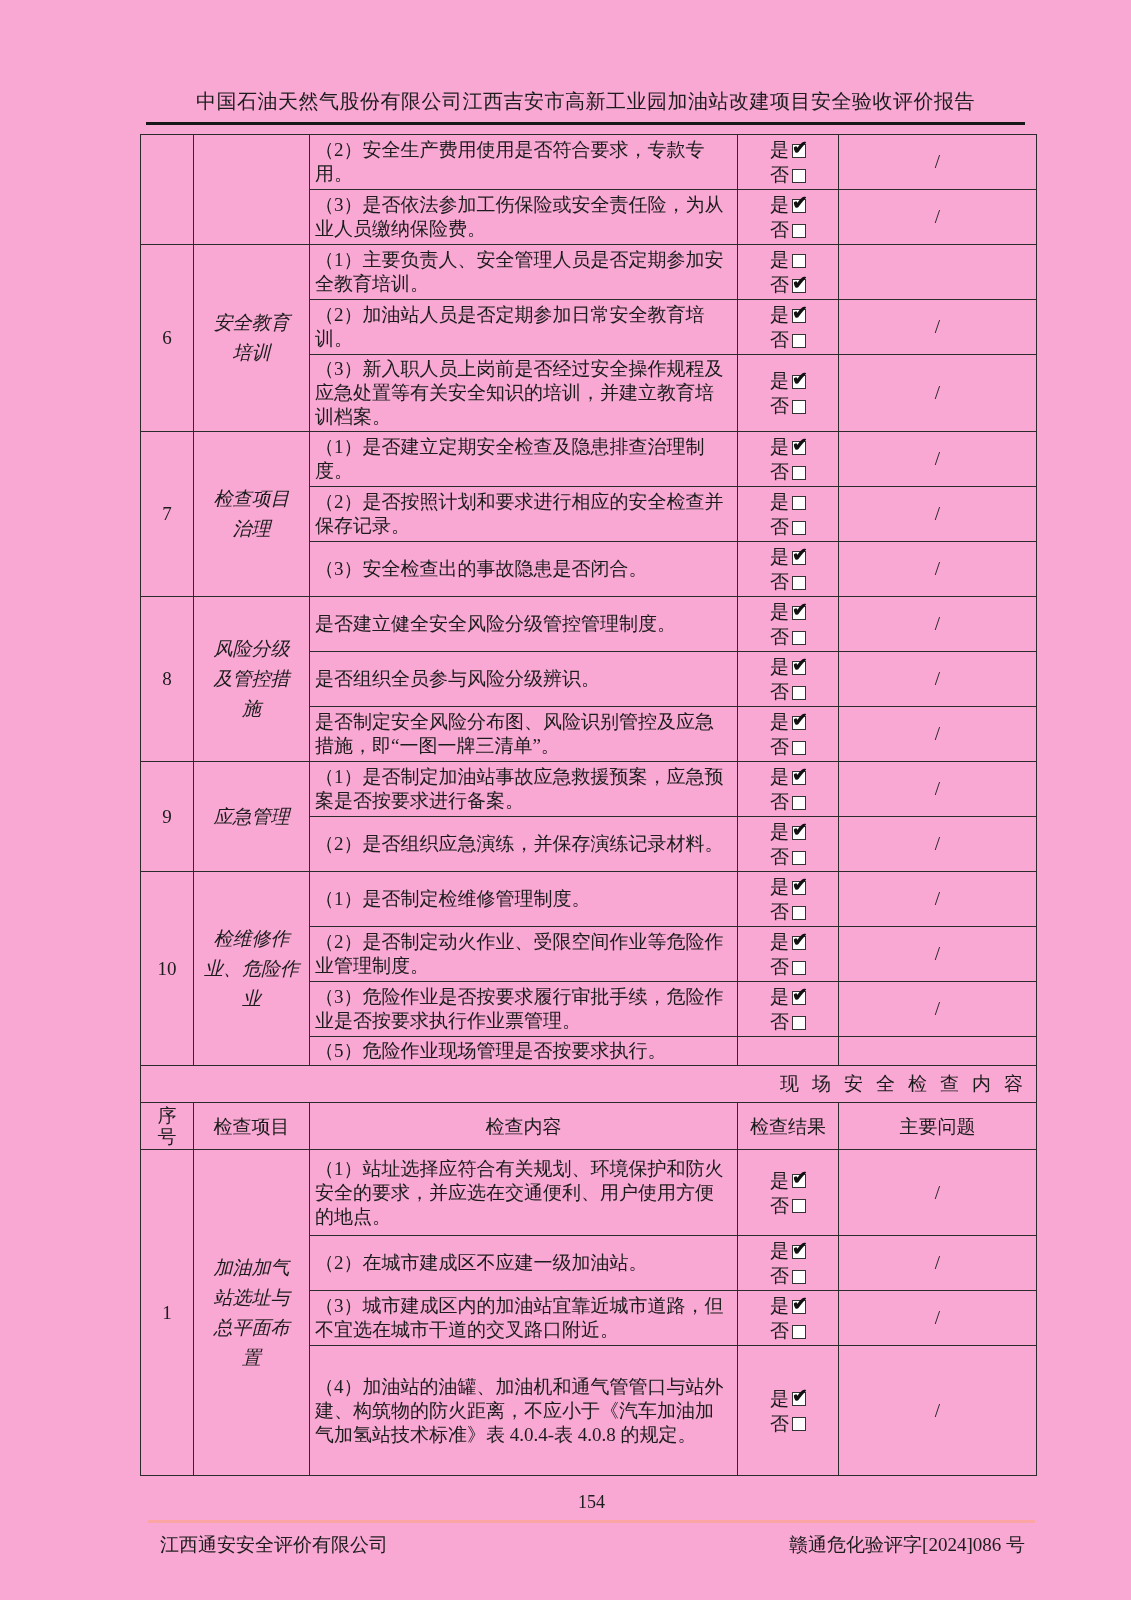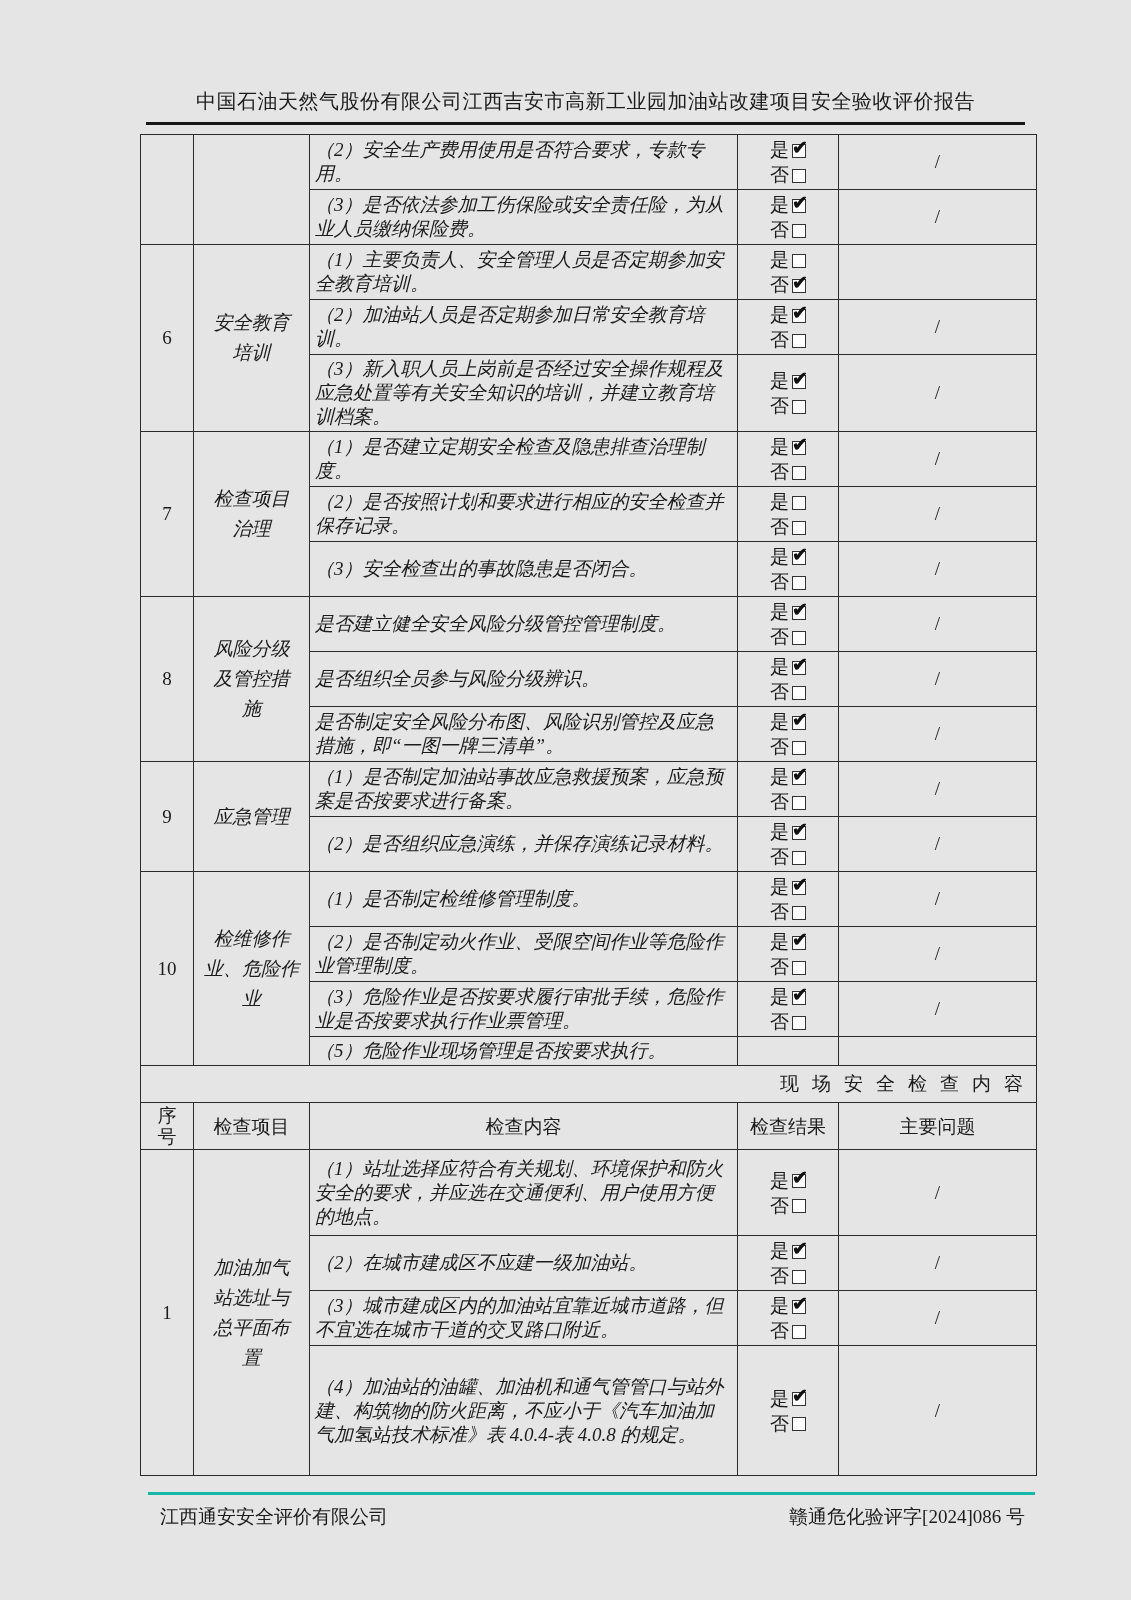--- a/index.html
+++ b/index.html
@@ -5,21 +5,21 @@
   * { box-sizing: border-box; margin: 0; padding: 0; }
   html, body { width: 1131px; background: #ffffff; }
   body {
     font-family: "Liberation Serif", "DejaVu Serif", serif;
     color: #1c1c1c;
   }
   .page {
     position: relative;
     width: 1131px;
     height: 1600px;
-    background: #e5e5e5;
+    background: #f9a8d4;
     overflow: hidden;
   }
   .doc-header {
     margin: 0 106px 0 146px;
     padding-top: 88px;
     padding-bottom: 7px;
     border-bottom: 3px solid #181818;
   }
   .doc-title {
     text-align: center;
@@ -35,21 +35,21 @@
   }
   .checklist td {
     border: 1.5px solid #2b2b2b;
     font-size: 19px;
     vertical-align: middle;
     padding: 2px 5px;
     overflow: hidden;
   }
   .c-num   { text-align: center; }
   .c-item  { text-align: center; white-space: pre-line; line-height: 30px; padding: 2px 4px; font-style: italic; }
-  .c-content { text-align: left; line-height: 24px; padding: 3px 4px 3px 9px; font-style: italic; }
+  .c-content { text-align: left; line-height: 24px; padding: 3px 4px 3px 9px; }
   .c-result { text-align: center; padding: 1px 2px; }
   .c-problem { text-align: center; }
   .cb-line {
     display: flex;
     align-items: center;
     justify-content: center;
     gap: 3px;
     line-height: 25px;
     height: 25px;
   }
@@ -75,21 +75,21 @@
     padding: 5px 0 5px 13px;
   }
   .header-row td { text-align: center; white-space: pre-line; line-height: 21px; }
   .footer-block { margin: 16px 96px 0 148px; }
   .page-number {
     text-align: center;
     font-size: 18px;
     padding-bottom: 7px;
   }
   .doc-footer {
-    border-top: 3px solid #14b8a6;
+    border-top: 3px solid #fca5a5;
     display: flex;
     justify-content: space-between;
     padding: 9px 10px 0 12px;
     font-size: 19px;
   }
 </style>
 </head>
 <body>
 
 <div class="page">
@@ -433,19 +433,20 @@
               <span class="cb"></span>
             </div>
         </td>
         <td class="c-problem">/</td>
       </tr>
 
     </tbody>
   </table>
 
   <div class="footer-block">
+    <div class="page-number">154</div>
     <div class="doc-footer">
       <span>江西通安安全评价有限公司</span>
       <span>赣通危化验评字[2024]086 号</span>
     </div>
   </div>
 
 </div>
 
 </body></html>

